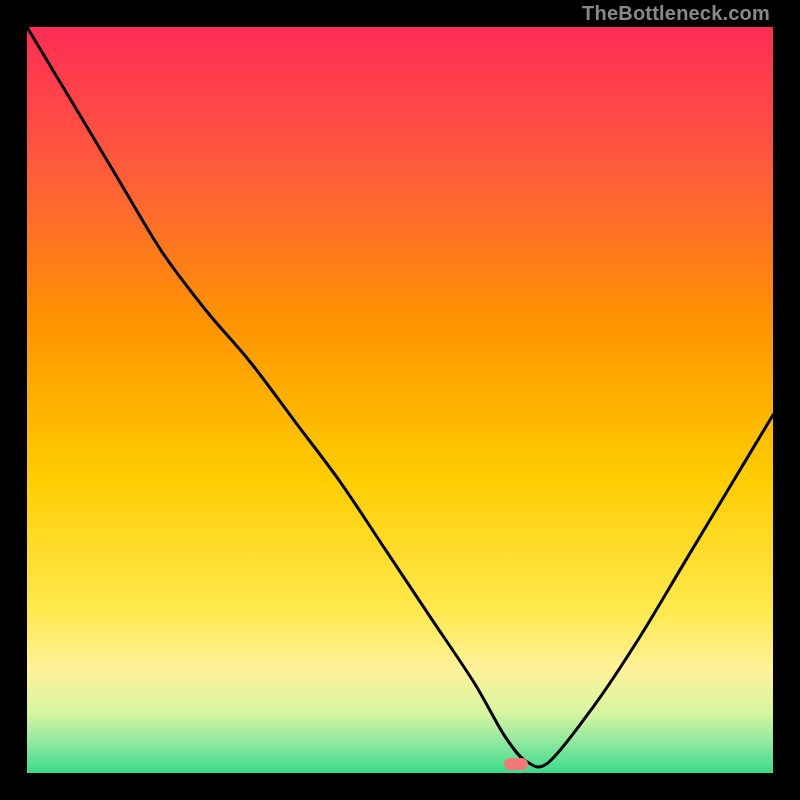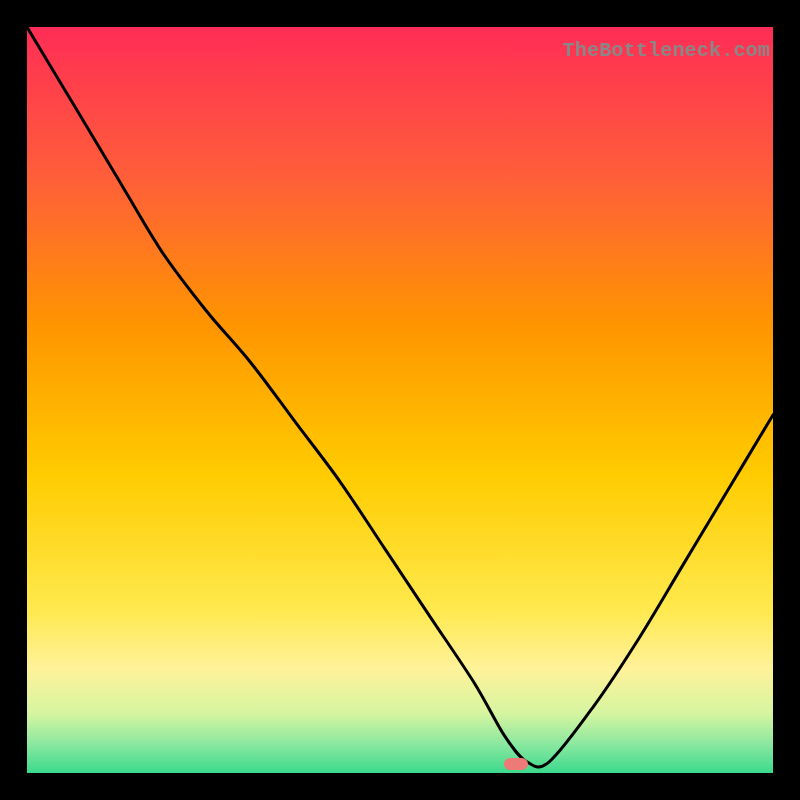--- a/index.html
+++ b/index.html
@@ -23,27 +23,26 @@
     left: 0;
     top: 0;
     width: 746px;
     height: 746px;
     overflow: hidden;
   }
   .attribution {
     position: absolute;
     top: 2px;
     right: 30px;
-    font-family: Liberation Mono, monospace;
+    font-family: Liberation Sans, sans-serif;
     font-size: 20px;
     font-weight: bold;
     color: #888;
     letter-spacing: 0.2px;
     z-index: 50;
-    margin-top: 37px;
   }
   .marker {
     position: absolute;
     background: #ee7a77;
     border-radius: 10px;
     z-index: 30;
   }
 </style>
 </head>
 <body>

